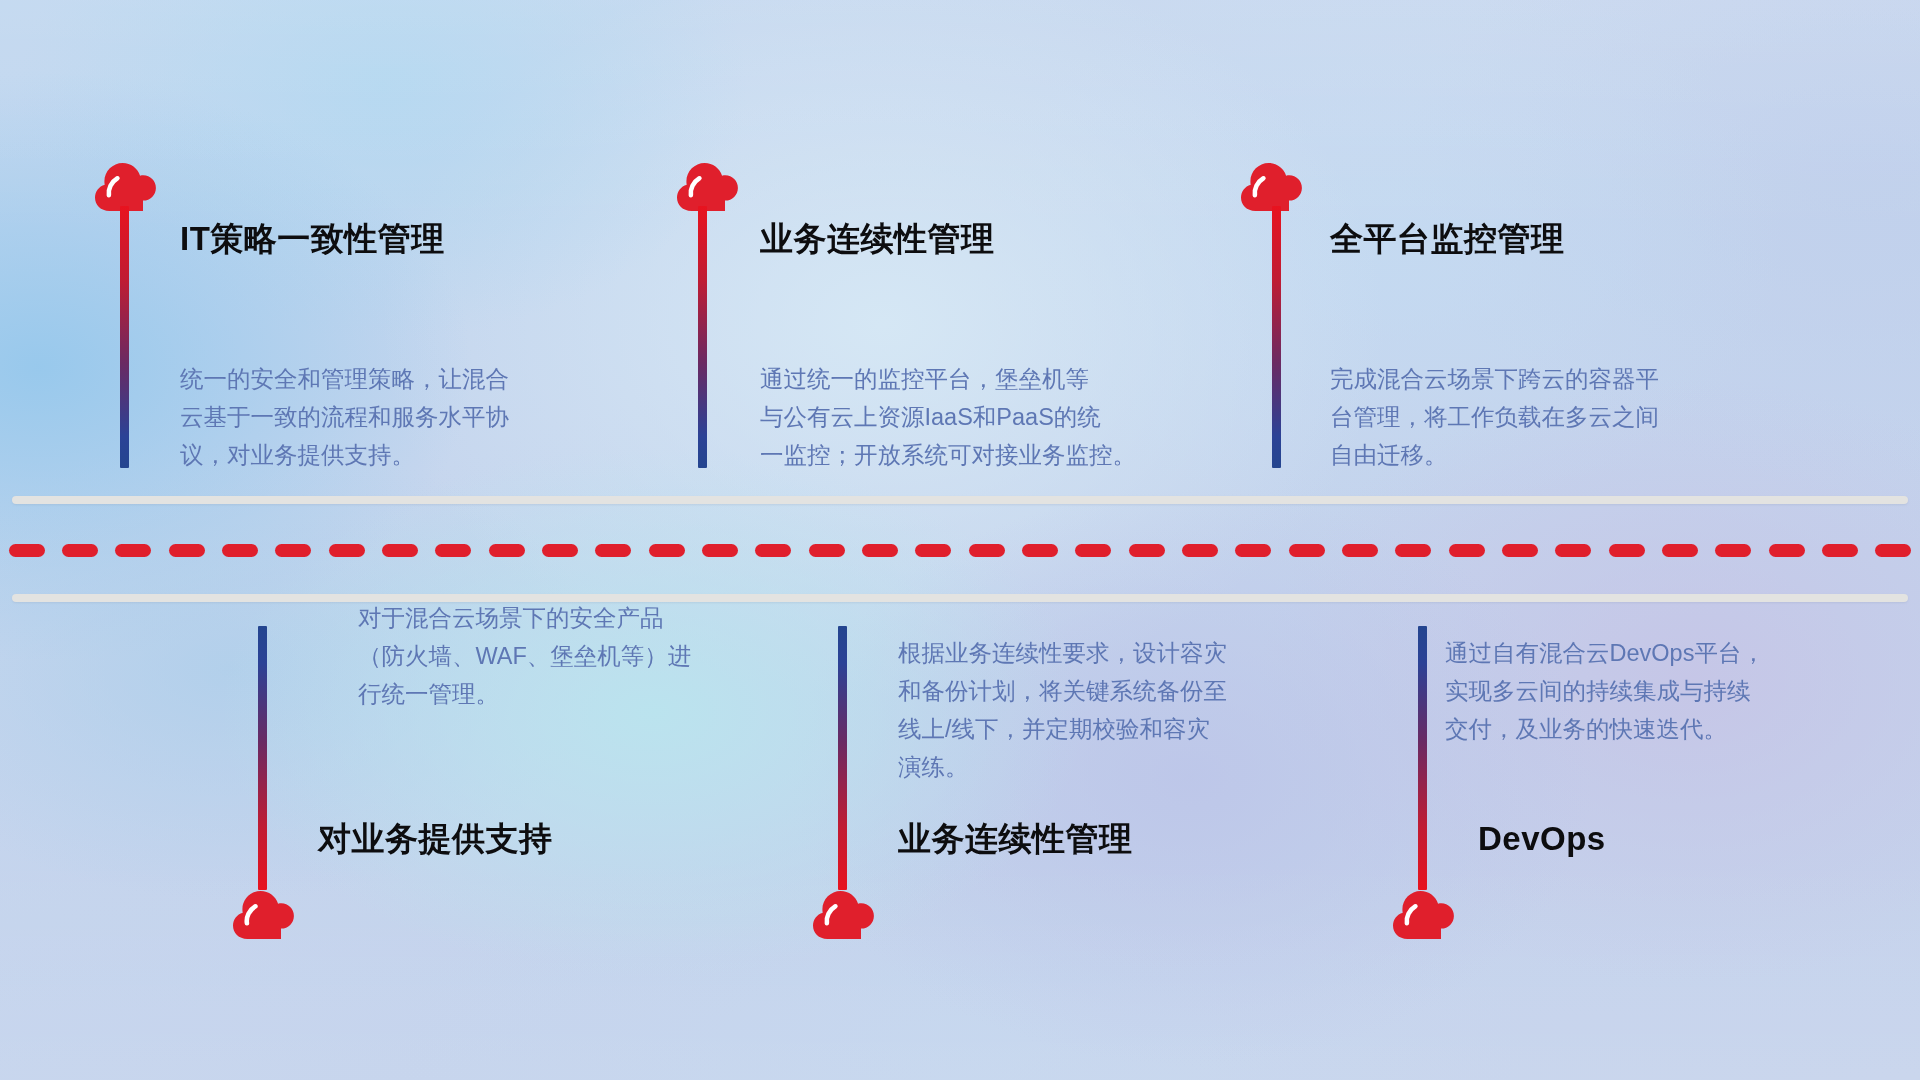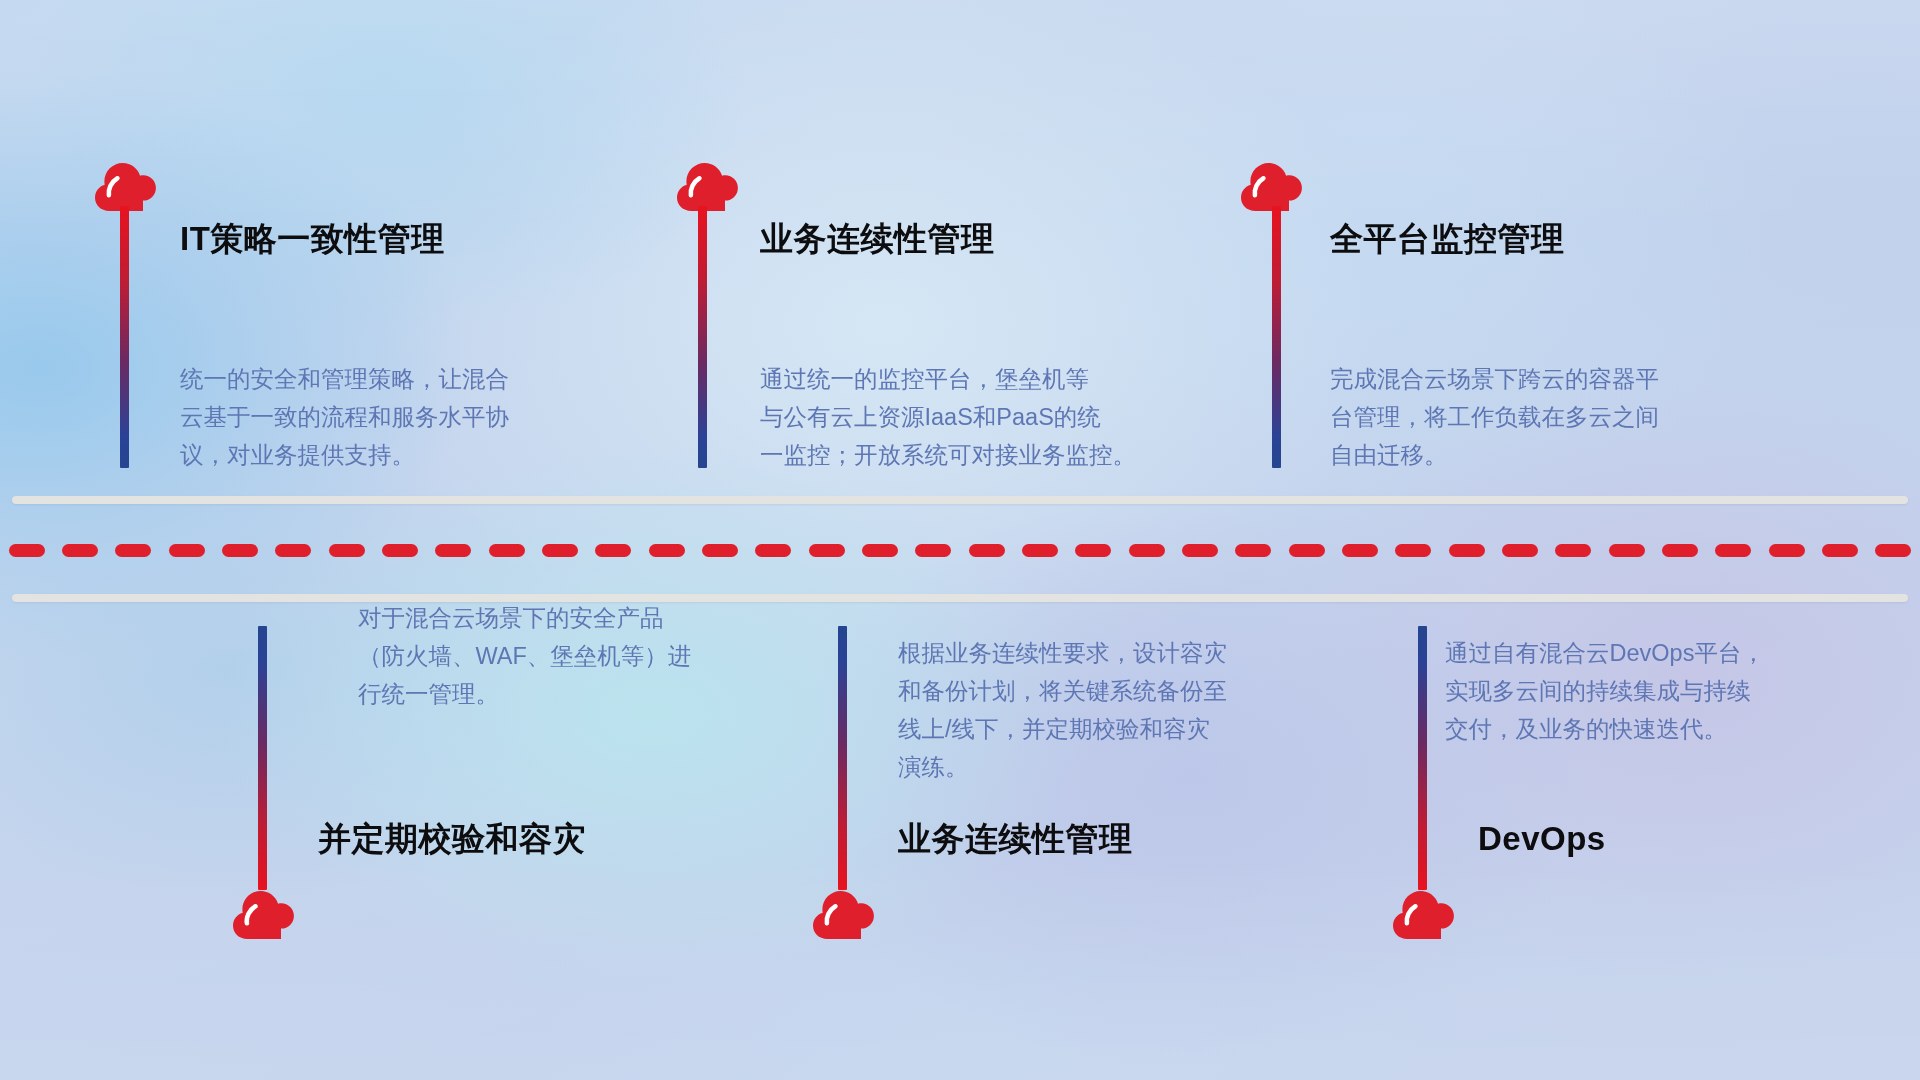--- a/index.html
+++ b/index.html
@@ -213,21 +213,21 @@
         <div class="dash" style="left: 1875.33px; width: 36px; background: rgb(224, 31, 44);"></div>
       </div>
     <div class="rail" id="rail-bottom"></div>
   </div>
 
   <div class="col" id="col-bot-0">
     <div class="stem bot-row" style="left:258px; top:626px; height:264px;"></div>
     <div class="col-body" style="left:318px; top:599px; width:430px;margin-left:40px;">对于混合云场景下的安全产品
 （防火墙、WAF、堡垒机等）进
 行统一管理。</div>
-    <div class="col-title" style="left:318px; top:822px;">并定期校验和容灾</div>
+    <div class="col-title" style="left:318px; top:822px;">对业务提供支持</div>
     <div class="cloud" style="left:232px; top:890px;">
       <svg viewBox="0 0 62 50">
         <path d="M15.5 49 C6.6 49 1 43.1 1 35.6 C1 29.4 5 24.3 10.7 22.7 C10.5 21.6 10.4 20.5 10.4 19.3 C10.4 9.2 18.6 1 28.7 1 C36.8 1 43.7 6.3 46.1 13.7 C47.1 13.4 48.2 13.3 49.3 13.3 C56.3 13.3 61.9 19 61.9 25.9 C61.9 32.9 56.3 38.6 49.3 38.6 L49 38.6 L49 49 Z" fill="#e01f2c"></path>
         <path d="M14.9 33.2 C14.0 27.1 17.2 20.0 23.4 16.3" fill="none" stroke="#ffffff" stroke-width="4.6" stroke-linecap="round"></path>
       </svg>
     </div>
   </div>
 
   <div class="col" id="col-bot-1">
     <div class="stem bot-row" style="left:838px; top:626px; height:264px;"></div>

